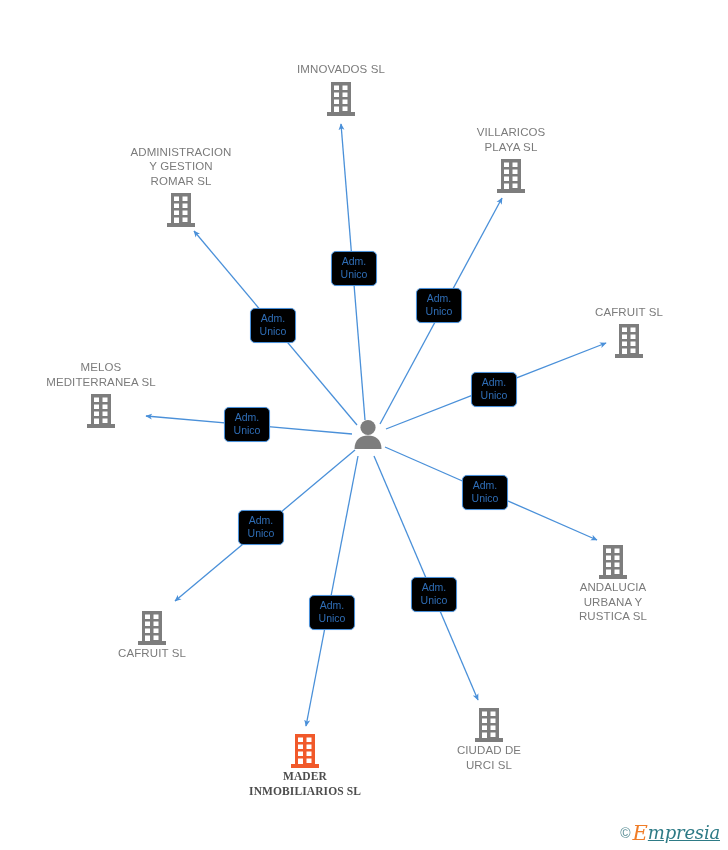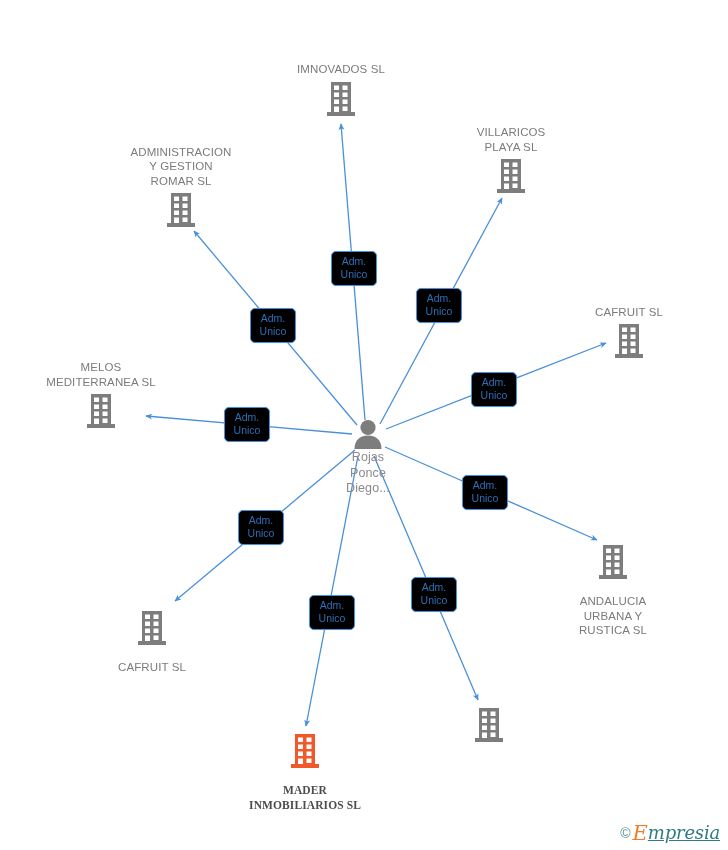--- a/index.html
+++ b/index.html
@@ -35,21 +35,21 @@
     text-align: center;
     pointer-events: auto;
   }
   .node-icon {
     display: block;
     margin: 0 auto;
     line-height: 0;
   }
   .node-label {
     display: block;
-    margin-top: 14px;
+    margin-top: 0;
     font-size: 11.5px;
     line-height: 14.5px;
     color: #7b7b7b;
     letter-spacing: 0.1px;
     white-space: pre-line;
   }
   .node.label-above .node-label {
     margin-top: 0;
     margin-bottom: 4px;
   }
@@ -259,20 +259,22 @@
             <rect x="1" y="31" width="28" height="4" fill="#7d7d7d"></rect>
             <rect x="8" y="4.5" width="5" height="4.5" fill="#ffffff"></rect>
             <rect x="16.5" y="4.5" width="5" height="4.5" fill="#ffffff"></rect>
             <rect x="8" y="11.5" width="5" height="4.5" fill="#ffffff"></rect>
             <rect x="16.5" y="11.5" width="5" height="4.5" fill="#ffffff"></rect>
             <rect x="8" y="18.5" width="5" height="4.5" fill="#ffffff"></rect>
             <rect x="16.5" y="18.5" width="5" height="4.5" fill="#ffffff"></rect>
             <rect x="8" y="25.5" width="5" height="5.5" fill="#ffffff"></rect>
             <rect x="16.5" y="25.5" width="5" height="4.5" fill="#ffffff"></rect>
           </svg></span>
+        <span class="node-label">CIUDAD DE
+URCI SL</span>
       </div>
       <div class="node highlight" style="left: 305px; top: 733px;">
         <span class="node-icon"><svg width="30" height="36" viewBox="0 0 30 36" xmlns="http://www.w3.org/2000/svg">
             <rect x="5" y="1" width="20" height="30" fill="#f1592a"></rect>
             <rect x="1" y="31" width="28" height="4" fill="#f1592a"></rect>
             <rect x="8" y="4.5" width="5" height="4.5" fill="#ffffff"></rect>
             <rect x="16.5" y="4.5" width="5" height="4.5" fill="#ffffff"></rect>
             <rect x="8" y="11.5" width="5" height="4.5" fill="#ffffff"></rect>
             <rect x="16.5" y="11.5" width="5" height="4.5" fill="#ffffff"></rect>
             <rect x="8" y="18.5" width="5" height="4.5" fill="#ffffff"></rect>
@@ -281,23 +283,20 @@
             <rect x="16.5" y="25.5" width="5" height="4.5" fill="#ffffff"></rect>
           </svg></span>
         <span class="node-label">MADER
 INMOBILIARIOS SL</span>
       </div>
       <div class="node person" style="left: 368px; top: 419px;">
         <span class="node-icon"><svg width="32" height="30" viewBox="0 0 32 30" xmlns="http://www.w3.org/2000/svg">
             <circle cx="16" cy="8.5" r="7.6" fill="#7d7d7d"></circle>
             <path d="M2.5 30 C2.5 20.5 8.5 16.5 16 16.5 C23.5 16.5 29.5 20.5 29.5 30 Z" fill="#7d7d7d"></path>
           </svg></span>
-        <span class="node-label">Rojas
-Ponce
-Diego...</span>
       </div>
     </div>
   <div id="edge-label-layer">
       <div class="edge-label" style="left: 354px; top: 268px;">
         <span>Adm.</span>
         <span>Unico</span>
       </div>
       <div class="edge-label" style="left: 273px; top: 325px;">
         <span>Adm.</span>
         <span>Unico</span>

